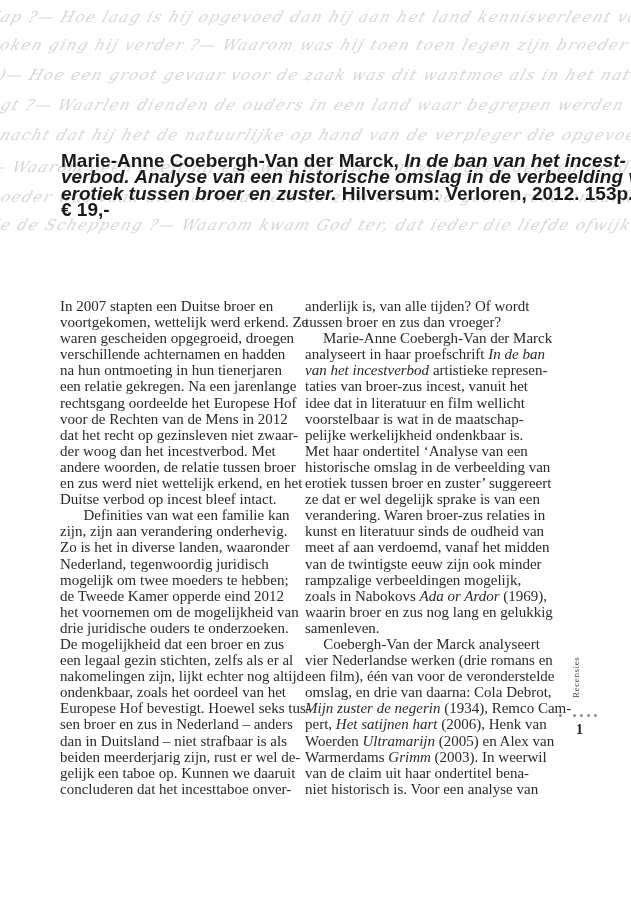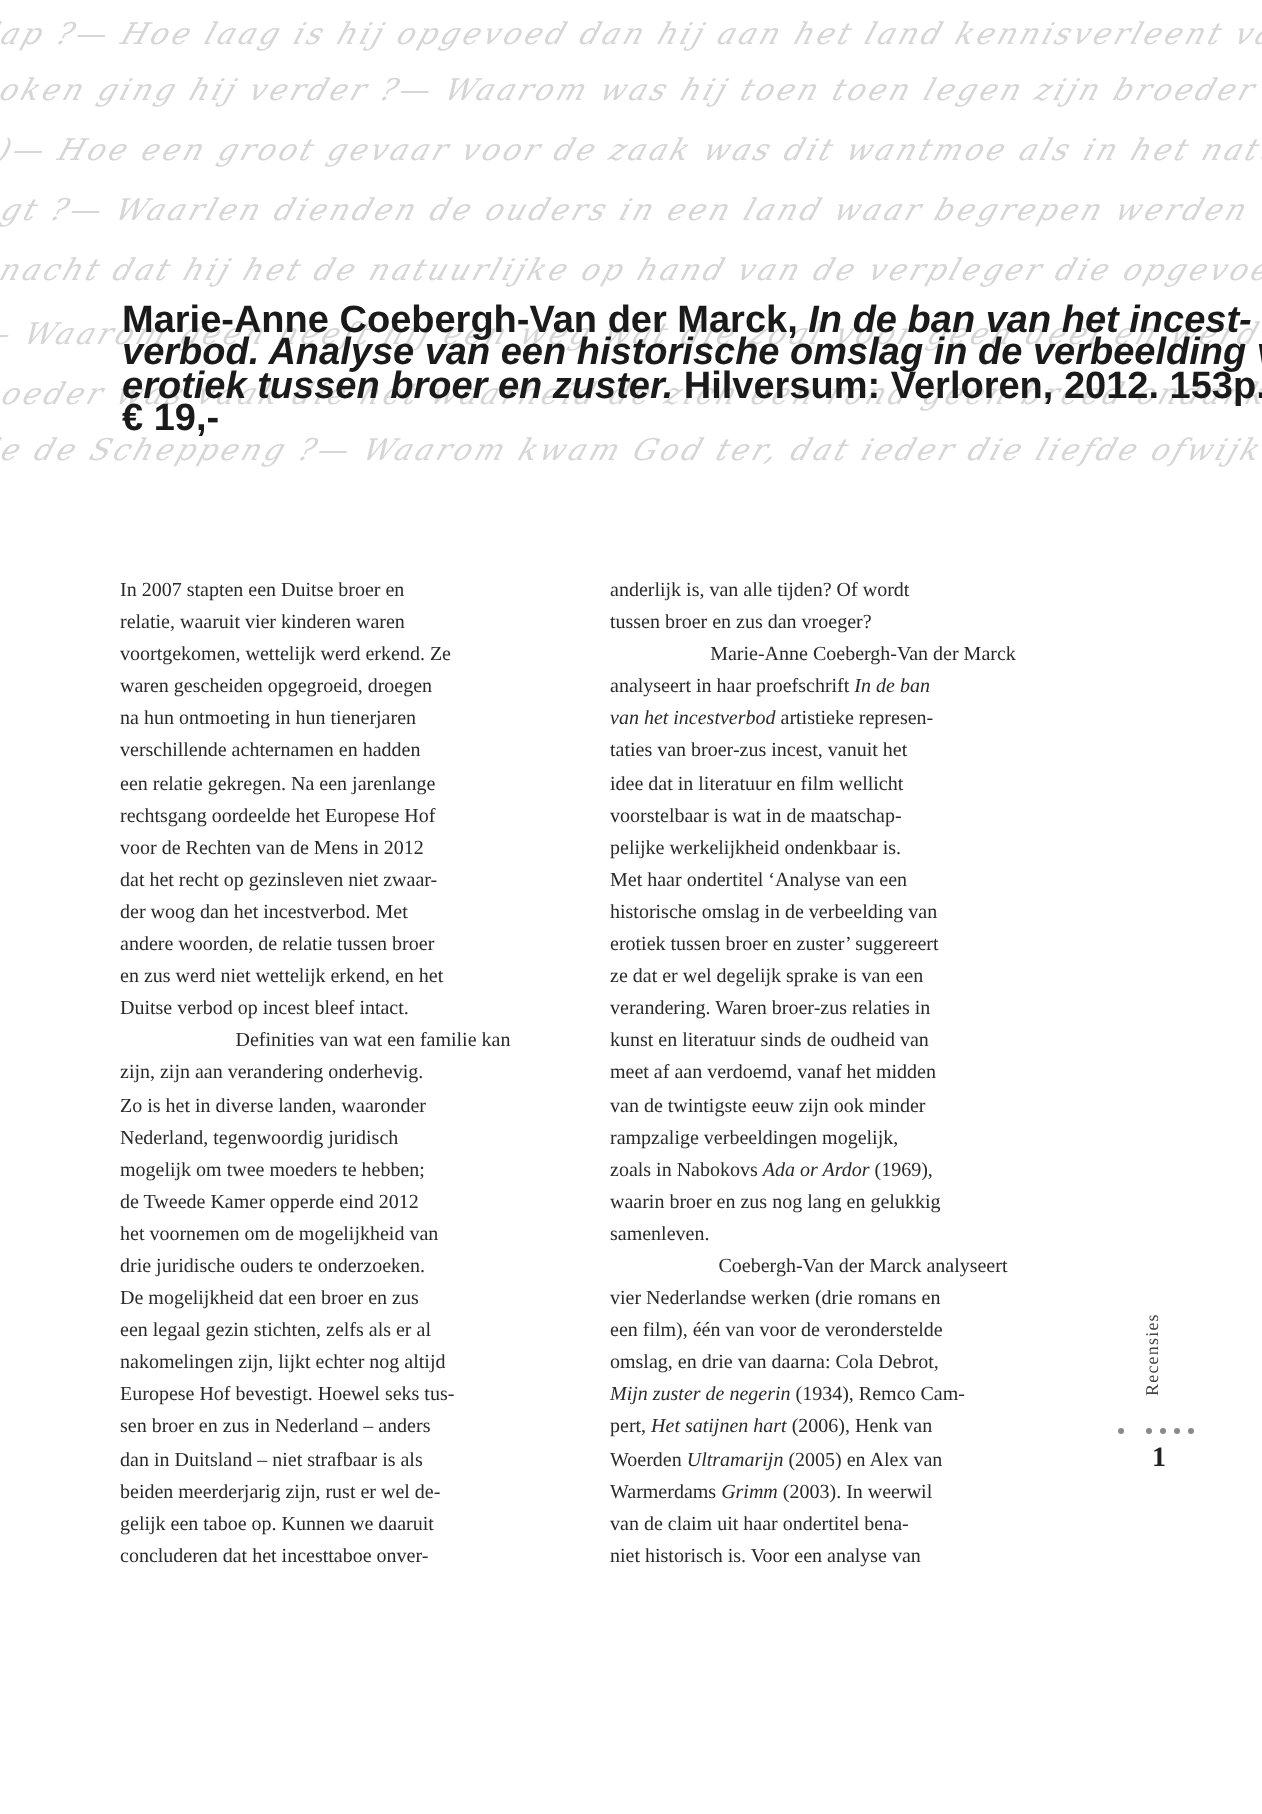--- a/index.html
+++ b/index.html
@@ -16,21 +16,21 @@
     color: #d6d6d6; letter-spacing: 1.5px; transform: skewX(-18deg);
   }
   .header-block {
     position: absolute; left: 61px; top: 153px; width: 400px;
     font-family: "Liberation Sans", sans-serif; font-weight: bold; font-size: 19px;
     line-height: 16.3px; color: #1a1a1a;
   }
   .header-block .line { white-space: nowrap; display: block; }
   .header-block em { font-style: italic; }
   .col {
-    position: absolute; top: 288px; font-size: 10px; line-height: 16.1px; color: #2a2a2a;
+    position: absolute; top: 298px; font-size: 15px; line-height: 16.1px; color: #2a2a2a;
   }
   .col-left { left: 60px; width: 235px; }
   .col-right { left: 305px; width: 235px; }
   .col .line { display: block; white-space: nowrap; }
   .col .indent { padding-left: 18px; text-align: center; }
   .col em { font-style: italic; }
   .margin-label {
     position: absolute; left: 571px; top: 658px; width: 12px; height: 40px;
     font-size: 9px; color: #444;
   }
@@ -60,44 +60,44 @@
 
 <div class="header-block">
   <span class="line"><span>Marie-Anne Coebergh-Van der Marck, </span><em>In de ban van het incest-</em></span>
   <span class="line"><em>verbod. Analyse van een historische omslag in de verbeelding van</em></span>
   <span class="line"><em>erotiek tussen broer en zuster.</em><span> Hilversum: Verloren, 2012. 153p.</span></span>
   <span class="line"><span>€ 19,-</span></span>
 </div>
 
 <div class="col col-left">
   <span class="line">In 2007 stapten een Duitse broer en</span>
-  <span class="line">relatie, waaruit vier kinderen waren</span>
   <span class="line">voortgekomen, wettelijk werd erkend. Ze</span>
   <span class="line">waren gescheiden opgegroeid, droegen</span>
+  <span class="line">verschillende achternamen en hadden</span>
   <span class="line">na hun ontmoeting in hun tienerjaren</span>
-  <span class="line">verschillende achternamen en hadden</span>
   <span class="line">een relatie gekregen. Na een jarenlange</span>
   <span class="line">rechtsgang oordeelde het Europese Hof</span>
   <span class="line">voor de Rechten van de Mens in 2012</span>
   <span class="line">dat het recht op gezinsleven niet zwaar-</span>
   <span class="line">der woog dan het incestverbod. Met</span>
   <span class="line">andere woorden, de relatie tussen broer</span>
   <span class="line">en zus werd niet wettelijk erkend, en het</span>
   <span class="line">Duitse verbod op incest bleef intact.</span>
   <span class="line indent">Definities van wat een familie kan</span>
   <span class="line">zijn, zijn aan verandering onderhevig.</span>
   <span class="line">Zo is het in diverse landen, waaronder</span>
   <span class="line">Nederland, tegenwoordig juridisch</span>
   <span class="line">mogelijk om twee moeders te hebben;</span>
   <span class="line">de Tweede Kamer opperde eind 2012</span>
   <span class="line">het voornemen om de mogelijkheid van</span>
   <span class="line">drie juridische ouders te onderzoeken.</span>
   <span class="line">De mogelijkheid dat een broer en zus</span>
   <span class="line">een legaal gezin stichten, zelfs als er al</span>
   <span class="line">nakomelingen zijn, lijkt echter nog altijd</span>
+  <span class="line">ondenkbaar, zoals het oordeel van het</span>
   <span class="line">Europese Hof bevestigt. Hoewel seks tus-</span>
   <span class="line">sen broer en zus in Nederland – anders</span>
   <span class="line">dan in Duitsland – niet strafbaar is als</span>
   <span class="line">beiden meerderjarig zijn, rust er wel de-</span>
   <span class="line">gelijk een taboe op. Kunnen we daaruit</span>
   <span class="line">concluderen dat het incesttaboe onver-</span>
 </div>
 
 <div class="col col-right">
   <span class="line"><span>anderlijk is, van alle tijden? Of wordt</span></span>

